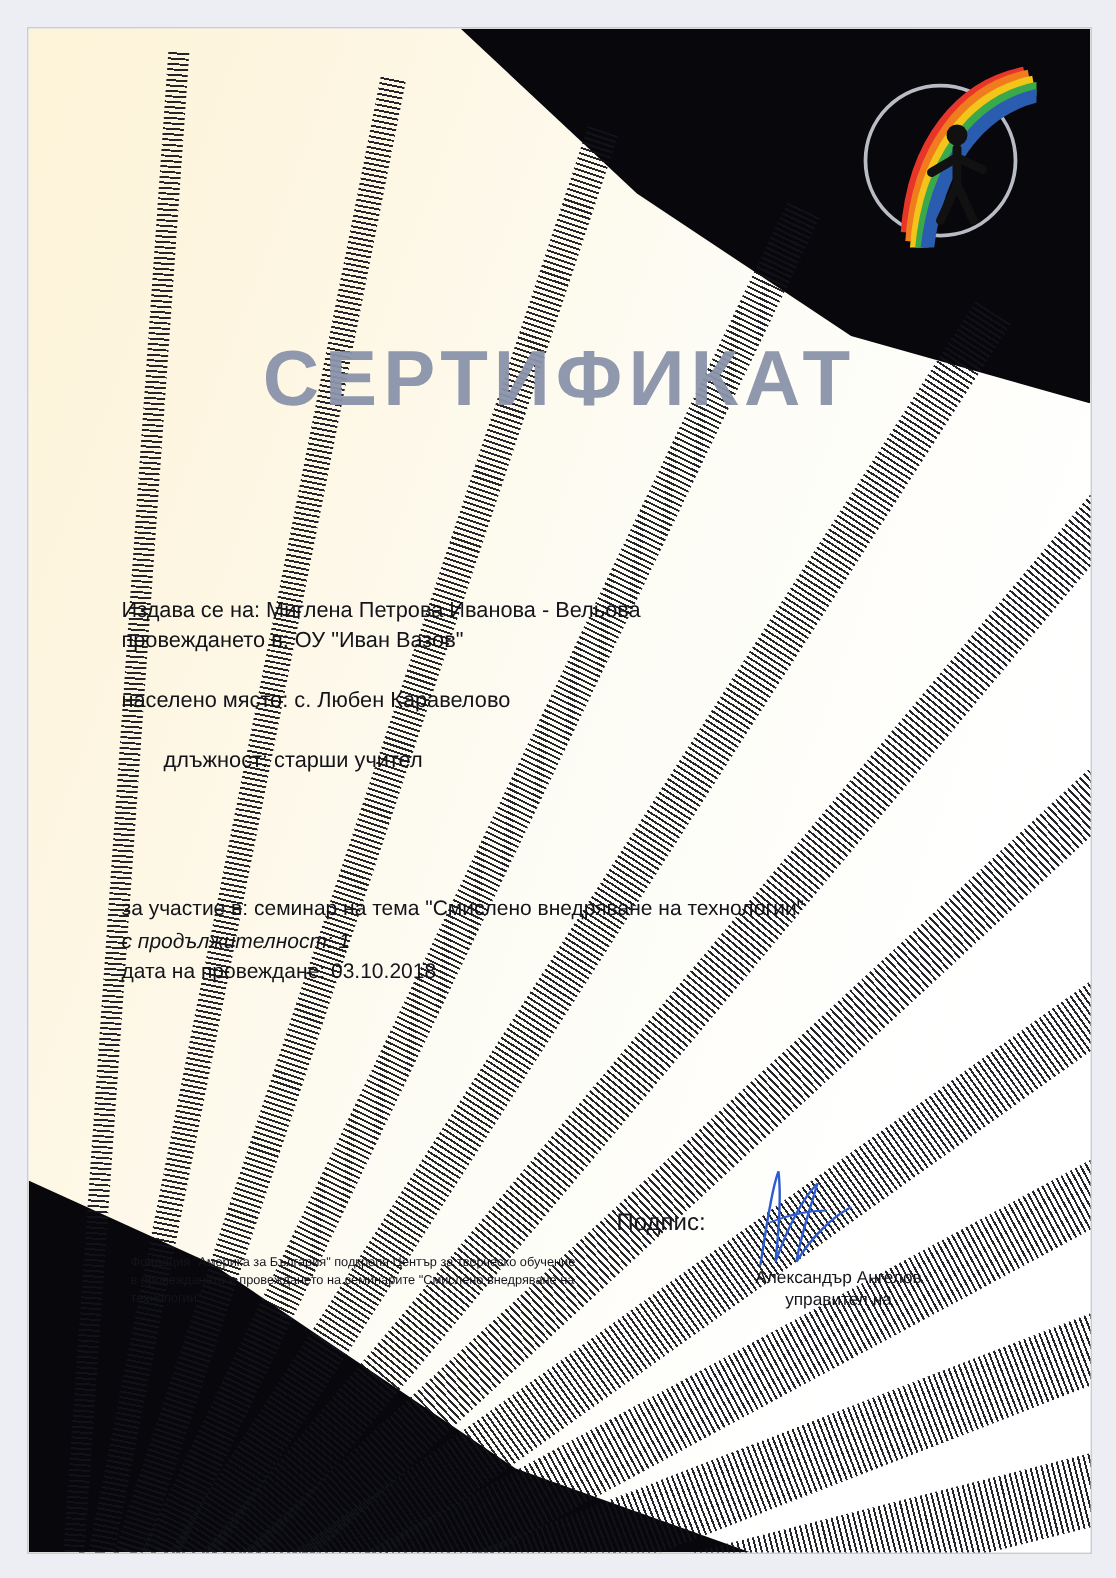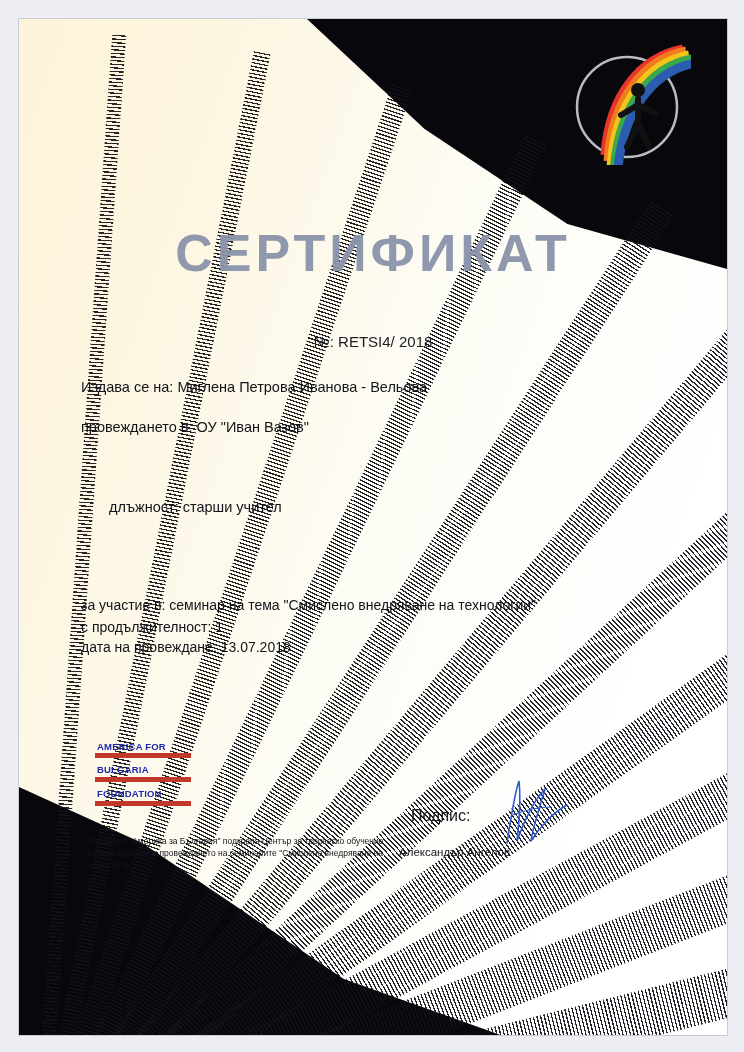--- a/index.html
+++ b/index.html
@@ -114,34 +114,34 @@
     font-size: 15px;
     color: #1c1c22;
   }
   .field-row {
     position: absolute;
     left: 62px;
     font-size: 14.5px;
     color: #13131a;
     white-space: nowrap;
   }
-  #field-name      { top: 360px; text-align: center; }
+  #field-name      { top: 380px; text-align: center; }
   #field-teacher   { top: 400px; }
   #field-place     { top: 440px; }
   #field-position  { top: 480px; margin-left: 28px; }
 
   .block-row {
     position: absolute;
     left: 62px;
     font-size: 14px;
     color: #13131a;
     white-space: nowrap;
   }
   #line-participation { top: 578px; }
-  #line-duration      { top: 600px; }
+  #line-duration      { top: 600px; font-style: italic; }
   #line-date          { top: 620px; }
 
   
   #sponsor-logo {
     position: absolute;
     left: 78px; top: 722px;
     width: 96px; height: 72px;
   }
   .sponsor-line {
     font-size: 9.5px;
@@ -180,21 +180,21 @@
   .sig-line {
     font-size: 11.5px;
     color: #15151c;
     line-height: 15px;
     white-space: nowrap;
   }
   #signature-names {
     position: absolute;
     left: 380px; top: 826px;
     width: 320px;
-    text-align: left;
+    text-align: center;
   }
 </style>
 </head>
 <body>
 
 <div id="certificate-page">
   <div id="certificate-sheet">
 
     <div class="ray-layer">
       <div class="cream-wash"></div>
@@ -230,62 +230,58 @@
           <circle cx="69" cy="47" r="7"></circle>
           <path d="M69 56 L69 80 M69 62 L52 72 M69 62 L86 70 M69 80 L58 104 M69 80 L80 104" stroke="#111" stroke-width="6" fill="none" stroke-linecap="round"></path>
         </g>
       </svg>
     </div>
 
     <div class="content">
 
       <div id="certificate-title">СЕРТИФИКАТ</div>
 
-      <div id="certificate-number">№: RETSI4/ 2018</div>
 
       <div class="field-row" id="field-name">
         <span>Издава се на:</span>
         <span>Миглена Петрова Иванова - Вельова</span>
       </div>
 
       <div class="field-row" id="field-teacher">
         <span>провеждането в:</span>
         <span>ОУ "Иван Вазов"</span>
       </div>
 
+      <div class="field-row" id="field-place">
+        <span>населено място:</span>
+        <span>с. Любен Каравелово</span>
+      </div>
 
       <div class="field-row" id="field-position">
         <span>длъжност:</span>
         <span>старши учител</span>
       </div>
 
       <div class="block-row" id="line-participation">за участие в: семинар на тема "Смислено внедряване на технологии"</div>
       <div class="block-row" id="line-duration">с продължителност: 1</div>
-      <div class="block-row" id="line-date">дата на провеждане: 13.07.2018</div>
-
-      <div id="sponsor-logo">
-        <div class="sponsor-line">AMERICA FOR</div>
-        <div class="sponsor-bar" style="top:12px"></div>
-        <div class="sponsor-line" style="margin-top:12px">BULGARIA</div>
-        <div class="sponsor-bar" style="top:36px"></div>
-        <div class="sponsor-line" style="margin-top:13px">FOUNDATION</div>
-        <div class="sponsor-bar" style="top:60px"></div>
-      </div>
+      <div class="block-row" id="line-date">дата на провеждане: 03.10.2018</div>
+
 
       <div id="sponsor-caption">Фондация "Америка за България" подкрепя Център за творческо обучение в провеждането и провеждането на семинарите "Смислено внедряване на технологии".</div>
 
       <div id="signature-label">Подпис:</div>
 
       <div id="signature-mark">
         <svg viewBox="0 0 90 72" width="90" height="72">
           <path d="M18 66 C22 40 26 14 30 4 C32 22 30 46 28 64 C36 42 46 22 56 12
                    C50 32 44 50 42 64 C52 48 66 34 78 28" fill="none" stroke="#2f5bd0" stroke-width="1.6" stroke-linecap="round"></path>
           <path d="M24 38 C34 34 48 30 62 30" fill="none" stroke="#2f5bd0" stroke-width="1.2"></path>
         </svg>
       </div>
 
       <div id="signature-names">
         <div class="sig-line">Александър Ангелов</div>
+        <div class="sig-line">управител на</div>
       </div>
 
     </div>
   </div>
 </div>
 
 </body></html>

